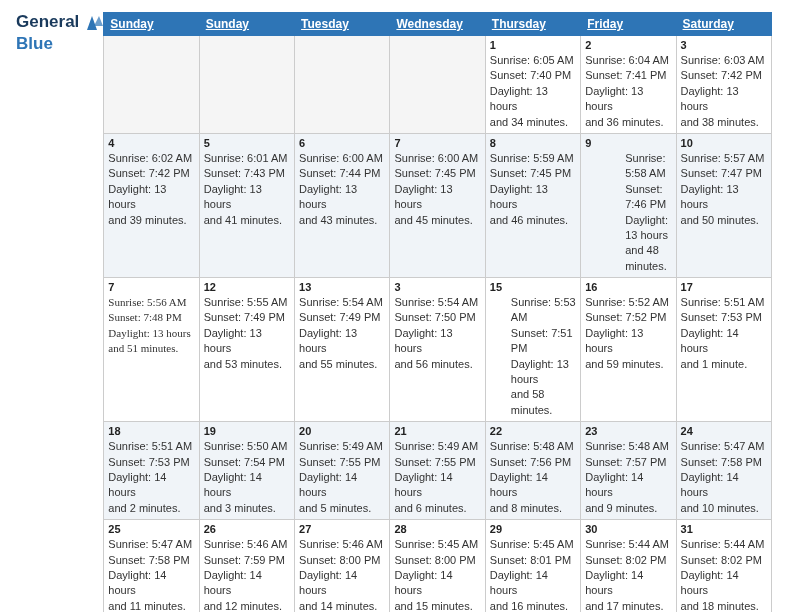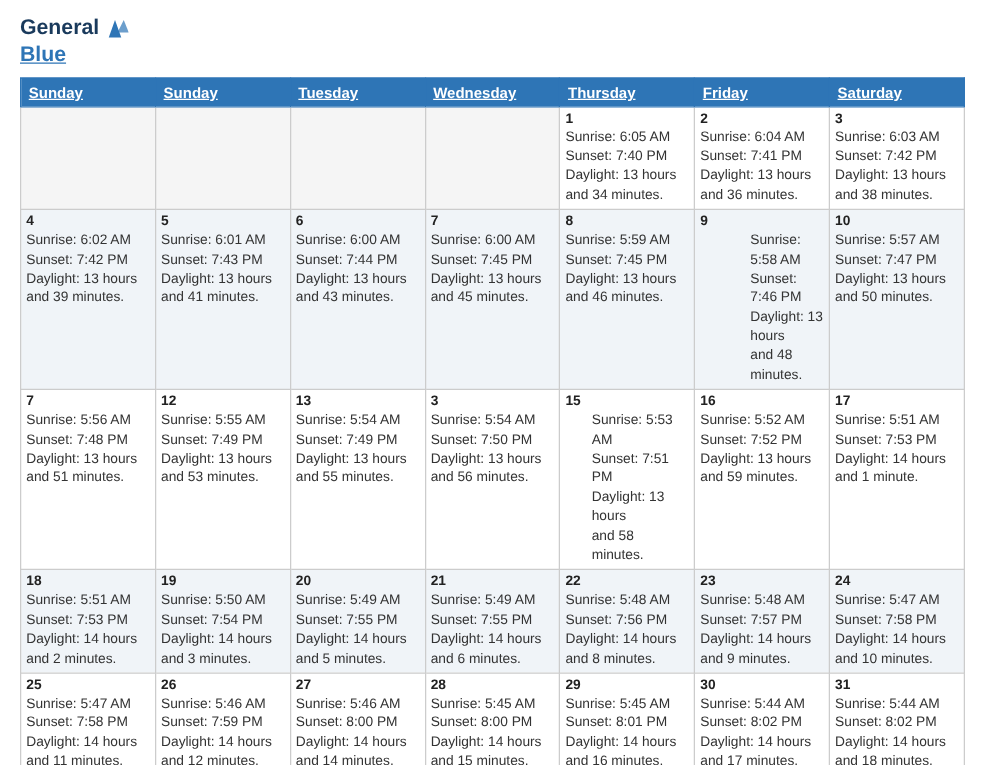--- a/index.html
+++ b/index.html
@@ -8,21 +8,21 @@
       background: #fff;
       width: 792px;
       height: 612px;
       overflow: hidden;
     }
     .page {
       width: 788px;
       height: 612px;
       padding: 12px 16px 8px 16px;
       display: flex;
-      flex-direction: column;
+      flex-direction: row;
     }
     .header {
       display: flex;
       justify-content: space-between;
       align-items: flex-start;
       margin-bottom: 8px;
     }
     .logo {
       display: flex;
       align-items: center;
@@ -92,21 +92,21 @@
     <div class="logo">
       <div>
         <div style="display:flex;align-items:center;">
           <div style="font-size:17px;font-weight:bold;color:#1a3a5c;line-height:1.15;">
             <span style="color:#1a3a5c;">General</span><svg width="22" height="22" viewBox="0 0 22 22" style="vertical-align:middle;margin-left:2px;">
                 <polygon points="6,18 11,4 16,18" fill="#2e75b6"></polygon>
                 <polygon points="13,14 18,4 22,14" fill="#2e75b6" opacity="0.7"></polygon>
               </svg>
           </div>
         </div>
-        <div style="font-size:17px;font-weight:bold;color:#2e75b6;line-height:1.15;text-decoration:underline;">Blue</div>
+        <div style="font-size:17px;font-weight:bold;color:#2e75b6;line-height:1.15;">Blue</div>
       </div>
     </div>
     <div class="title-block">
       <div class="main-title"></div>
       <div class="subtitle"></div>
     </div>
   </div>
 
   <table class="calendar">
     <thead>
@@ -195,21 +195,21 @@
             <span class="day-num">10</span>
             <div class="day-info" style="white-space: pre-line;">Sunrise: 5:57 AM
 Sunset: 7:47 PM
 Daylight: 13 hours
 and 50 minutes.</div>
           </td>
         </tr>
         <tr>
           <td>
             <span class="day-num">7</span>
-            <div class="day-info" style="white-space: pre-line;">Sunrise: 5:56 AM
+            <div class="day-info" style="white-space: pre-line; font-family: Liberation Serif, serif;">Sunrise: 5:56 AM
 Sunset: 7:48 PM
 Daylight: 13 hours
 and 51 minutes.</div>
           </td>
           <td>
             <span class="day-num">12</span>
             <div class="day-info" style="white-space: pre-line;">Sunrise: 5:55 AM
 Sunset: 7:49 PM
 Daylight: 13 hours
 and 53 minutes.</div>

